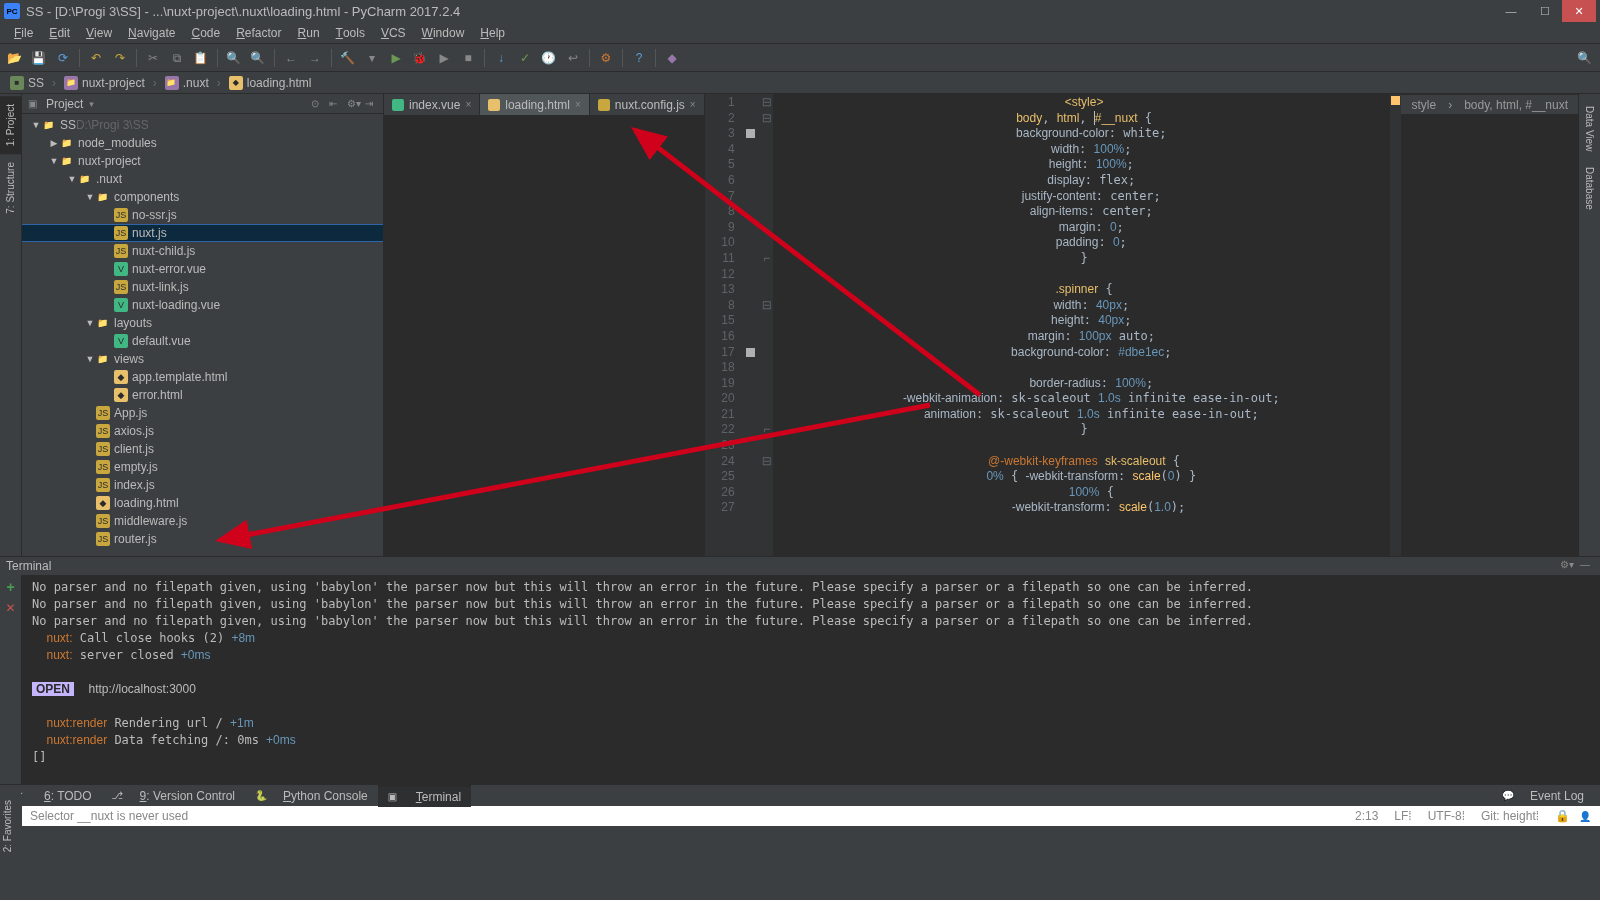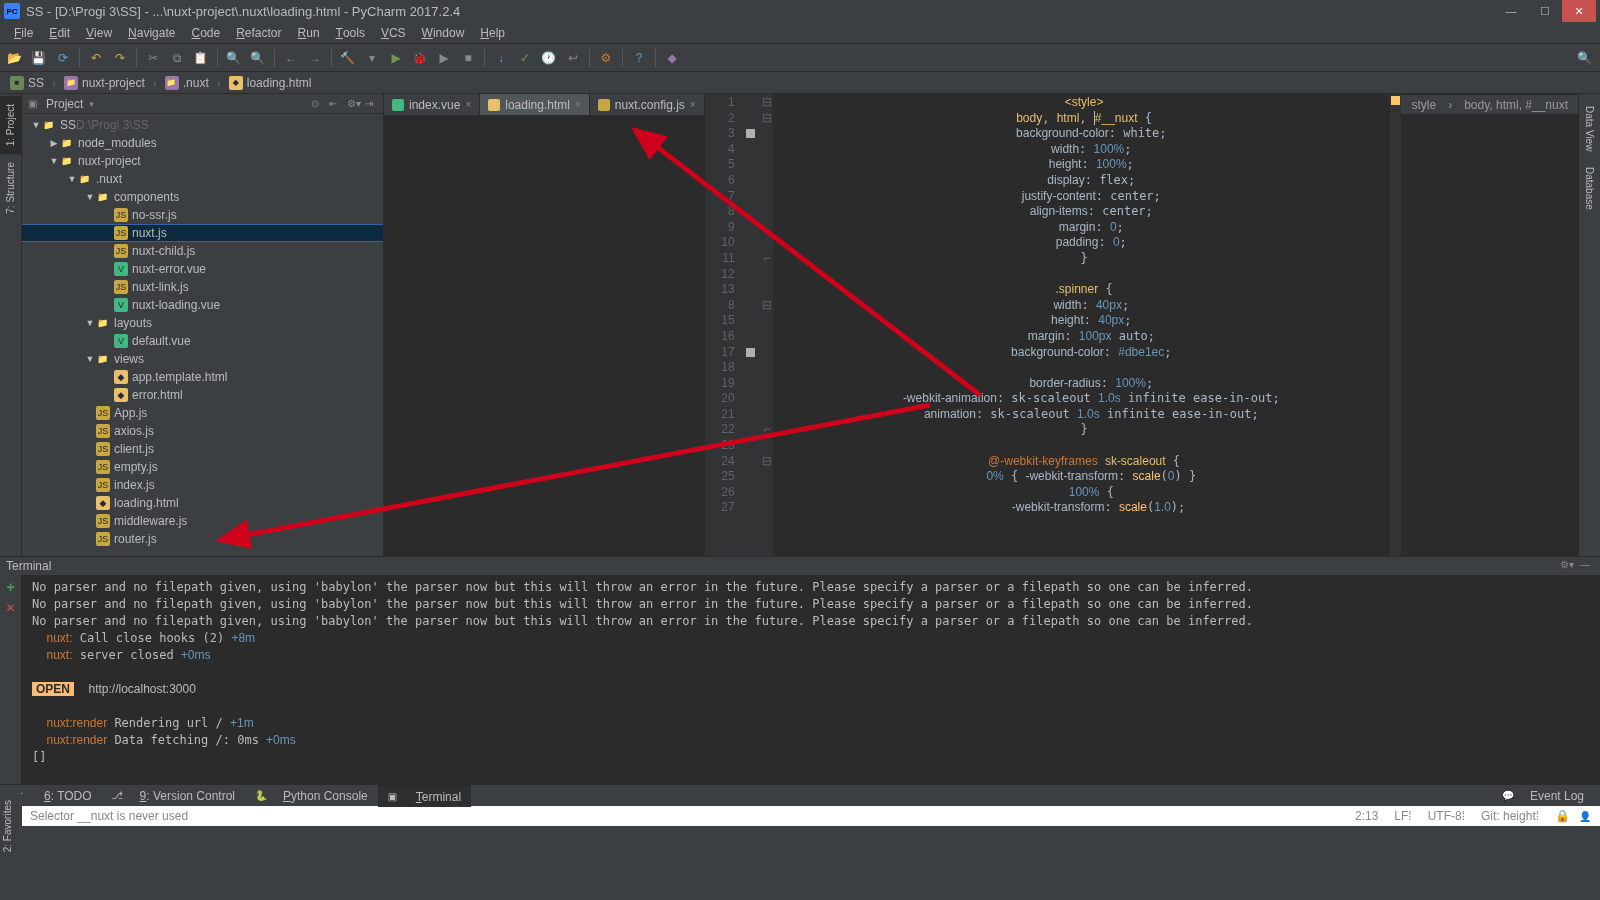--- a/index.html
+++ b/index.html
@@ -74,21 +74,21 @@
 .term-header { height:18px; background:#3c3f41; display:flex; align-items:center; padding:0 6px; font-size:11px; color:#bbbbbb; }
 .term-header .spacer { flex:1; }
 .term-header .tico { width:14px; height:14px; font-size:10px; color:#888; margin-left:6px; }
 .term-body { flex:1; display:flex; }
 .term-gutter { width:22px; background:#3c3f41; border-right:1px solid #2b2b2b; padding-top:4px; display:flex; flex-direction:column; align-items:center; gap:6px; }
 .term-gutter .tg-plus { color:#499c54; font-size:14px; font-weight:bold; }
 .term-gutter .tg-x { color:#c75450; font-size:12px; }
 .term-out { flex:1; padding:4px 10px; font-family:Consolas,monospace; font-size:12px; color:#bbbbbb; line-height:17px; white-space:pre; overflow:hidden; }
 .term-out .nuxt { color:#cc7832; }
 .term-out .time { color:#6897bb; }
-.term-out .open { background:#fdba74; color:#2b2b2b; padding:0 4px; font-weight:bold; }
+.term-out .open { background:#c4b5fd; color:#2b2b2b; padding:0 4px; font-weight:bold; }
 .term-out .url { color:#bbbbbb; }
 .term-out .render { color:#cc7832; }
 .bottom-bar { height:22px; background:#3c3f41; border-top:1px solid #2b2b2b; display:flex; align-items:center; padding:0 6px; }
 .bb-item { display:flex; align-items:center; gap:16px; padding:0 10px; font-size:11px; color:#bbbbbb; height:22px; }
 .bb-item.active { background:#2d2f30; border-top:2px solid #2b2b2b; }
 .bb-ico { width:12px; height:12px; font-size:10px; }
 .status-bar { height:20px; background:#ffffff; display:flex; align-items:center; padding:0 6px; font-size:11px; color:#888; }
 .status-bar .spacer { flex:1; }
 .status-bar .sb-item { padding:0 8px; }
 .status-bar .lock { color:#888; }

